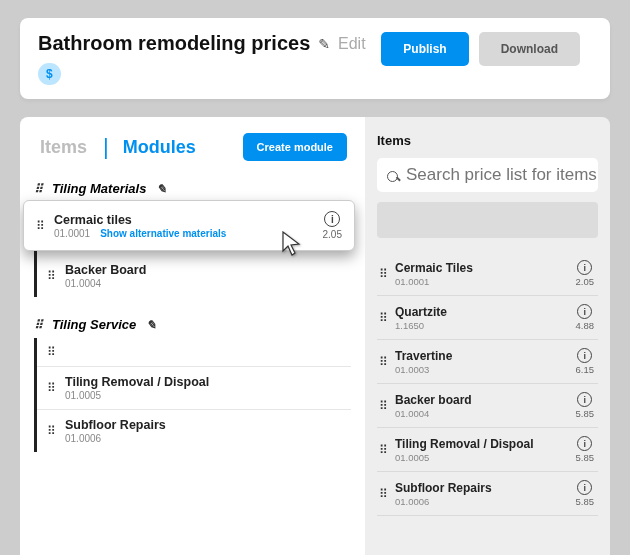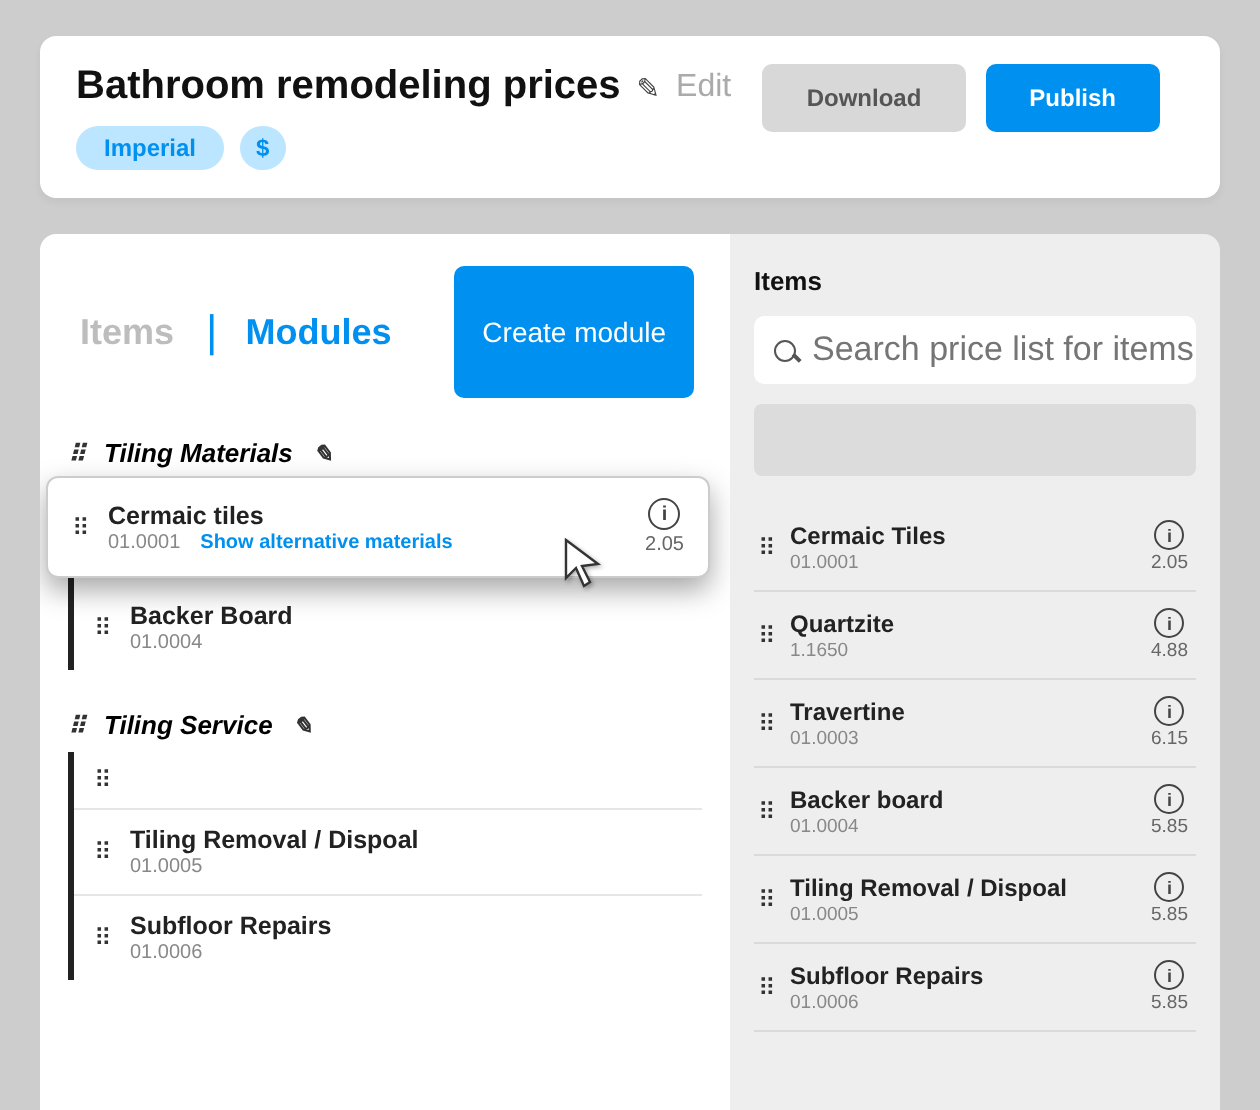--- a/index.html
+++ b/index.html
@@ -22,21 +22,21 @@
 
   
   .main { display: flex; margin-top: 18px; height: 460px; }
   .left { flex: 1; background: #fff; border-top-left-radius: 8px; padding: 16px 0 0 0; overflow: hidden; }
   .right { width: 245px; background: #EFEEEE; border-top-right-radius: 8px; padding: 16px 12px 0 12px; }
 
   .tabs { display: flex; align-items: center; gap: 0; padding: 0 18px; }
   .tab { font-size: 18px; font-weight: 800; color: #BDBDBD; padding: 0 2px; }
   .tab.active { color: #0090F0; }
   .tab-sep { color: #0090F0; font-size: 22px; margin: 0 12px 0 14px; font-weight: 300; }
-  .create-btn { margin-left: auto; background: #0090F0; color: #fff; font-size: 14px; font-weight: 400; padding: 25px 14px; border-radius: 5px; border: none; }
+  .create-btn { margin-left: auto; background: #0090F0; color: #fff; font-size: 11px; font-weight: 700; padding: 8px 14px; border-radius: 5px; border: none; }
 
   .group { margin-top: 20px; padding: 0 14px 0 14px; }
   .group-head { display: flex; align-items: center; gap: 8px; font-size: 13px; font-weight: 800; margin-bottom: 6px; font-style: italic; }
   .drag-dots { display:inline-block; width:10px; height:12px; position:relative; }
   .drag-dots::before { content:"⠿"; font-size:12px; color:#333; line-height:12px; position:absolute; left:0; top:0;}
   .pen { color:#333; font-size:12px; margin-left:2px;}
   .group-items { border-left: 3px solid #222; padding-left: 0; }
 
   .item { display:flex; align-items:center; padding: 8px 10px 8px 10px; border-bottom:1px solid #E6E6E6; background:#fff; position:relative; }
   .item:last-child { border-bottom:none; }
@@ -82,27 +82,26 @@
 <body>
 
 <div class="header-card">
   <div>
     <div class="title-row">
       <span class="title">Bathroom remodeling prices</span>
       <span class="edit-pen">✎</span>
       <span class="edit-label">Edit</span>
     </div>
     <div class="chips">
-      <span class="chip">Imperial</span>
       <span class="chip round">$</span>
     </div>
   </div>
   <div class="header-btns">
+    <button class="btn btn-blue">Publish</button>
     <button class="btn btn-grey">Download</button>
-    <button class="btn btn-blue">Publish</button>
   </div>
 </div>
 
 <div class="main">
   <div class="left">
     <div class="tabs">
       <span class="tab">Items</span>
       <span class="tab-sep">|</span>
       <span class="tab active">Modules</span>
       <button class="create-btn">Create module</button>

